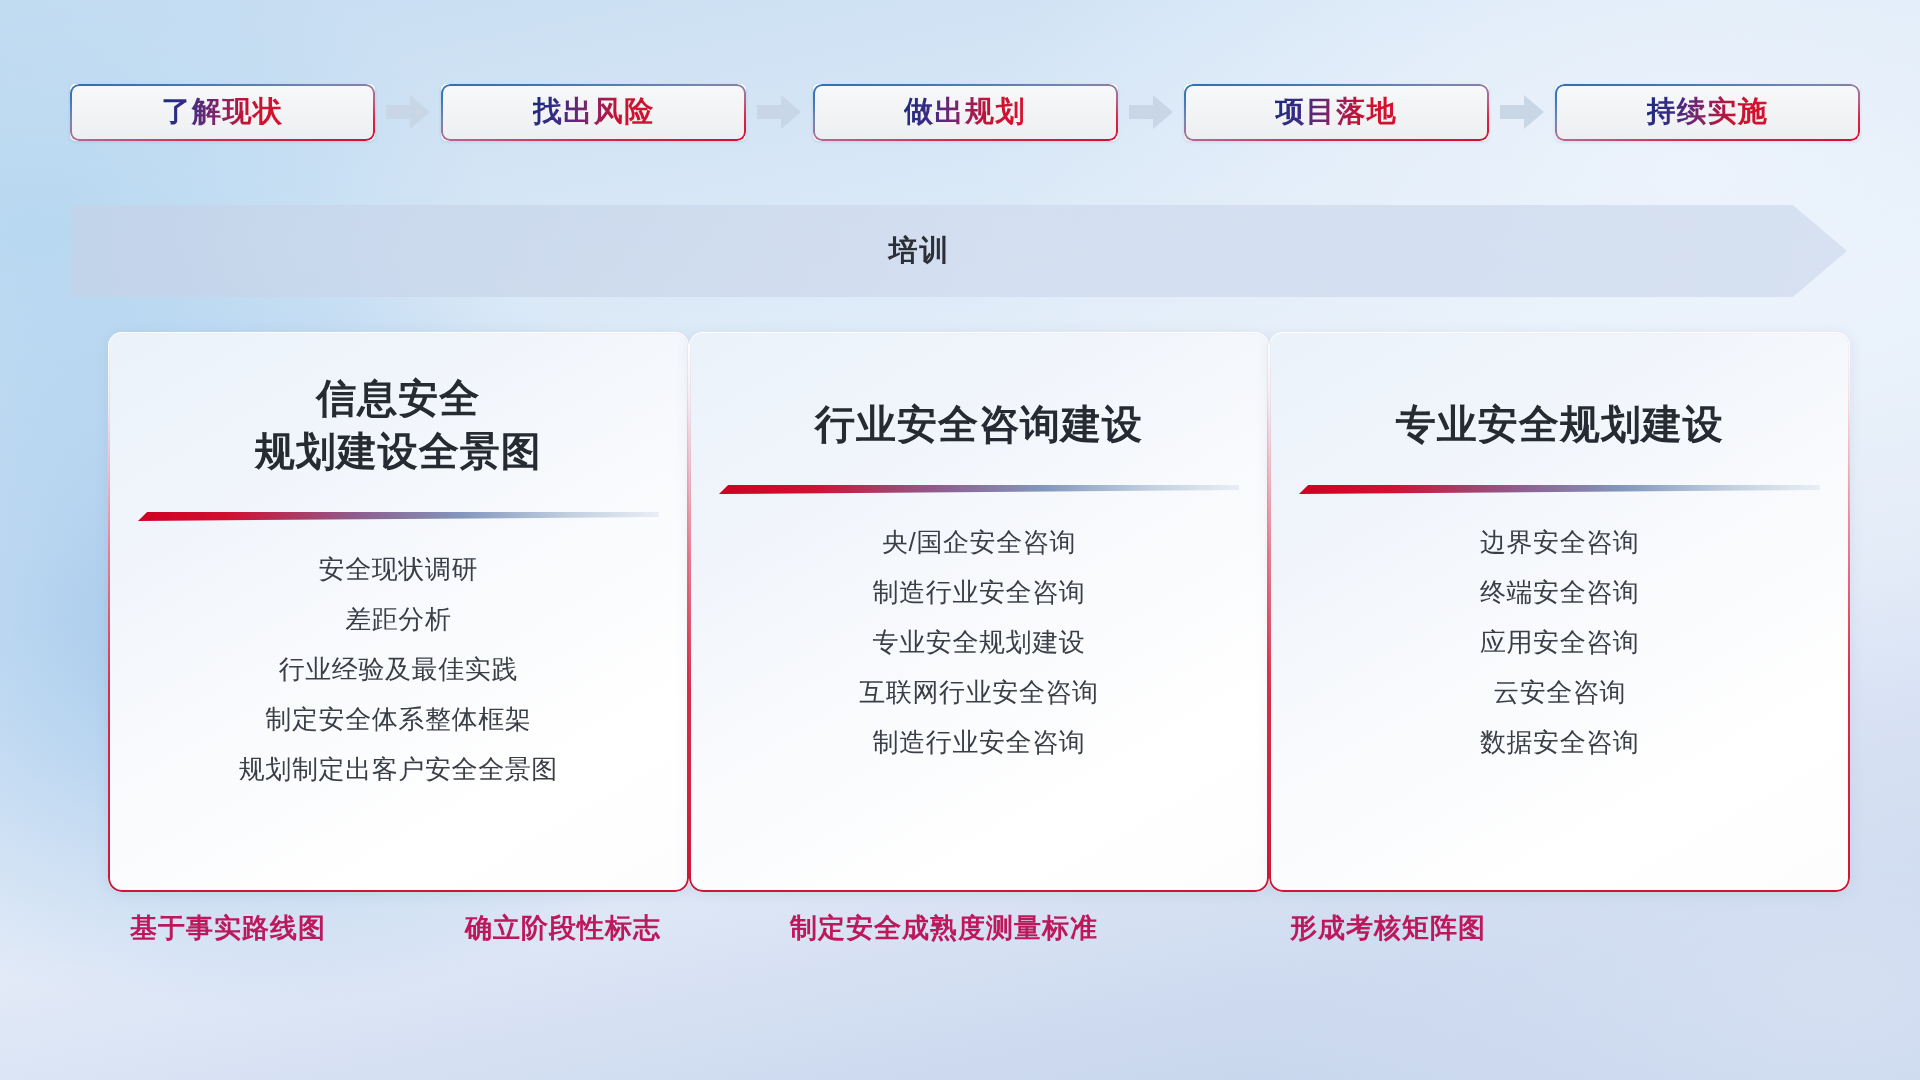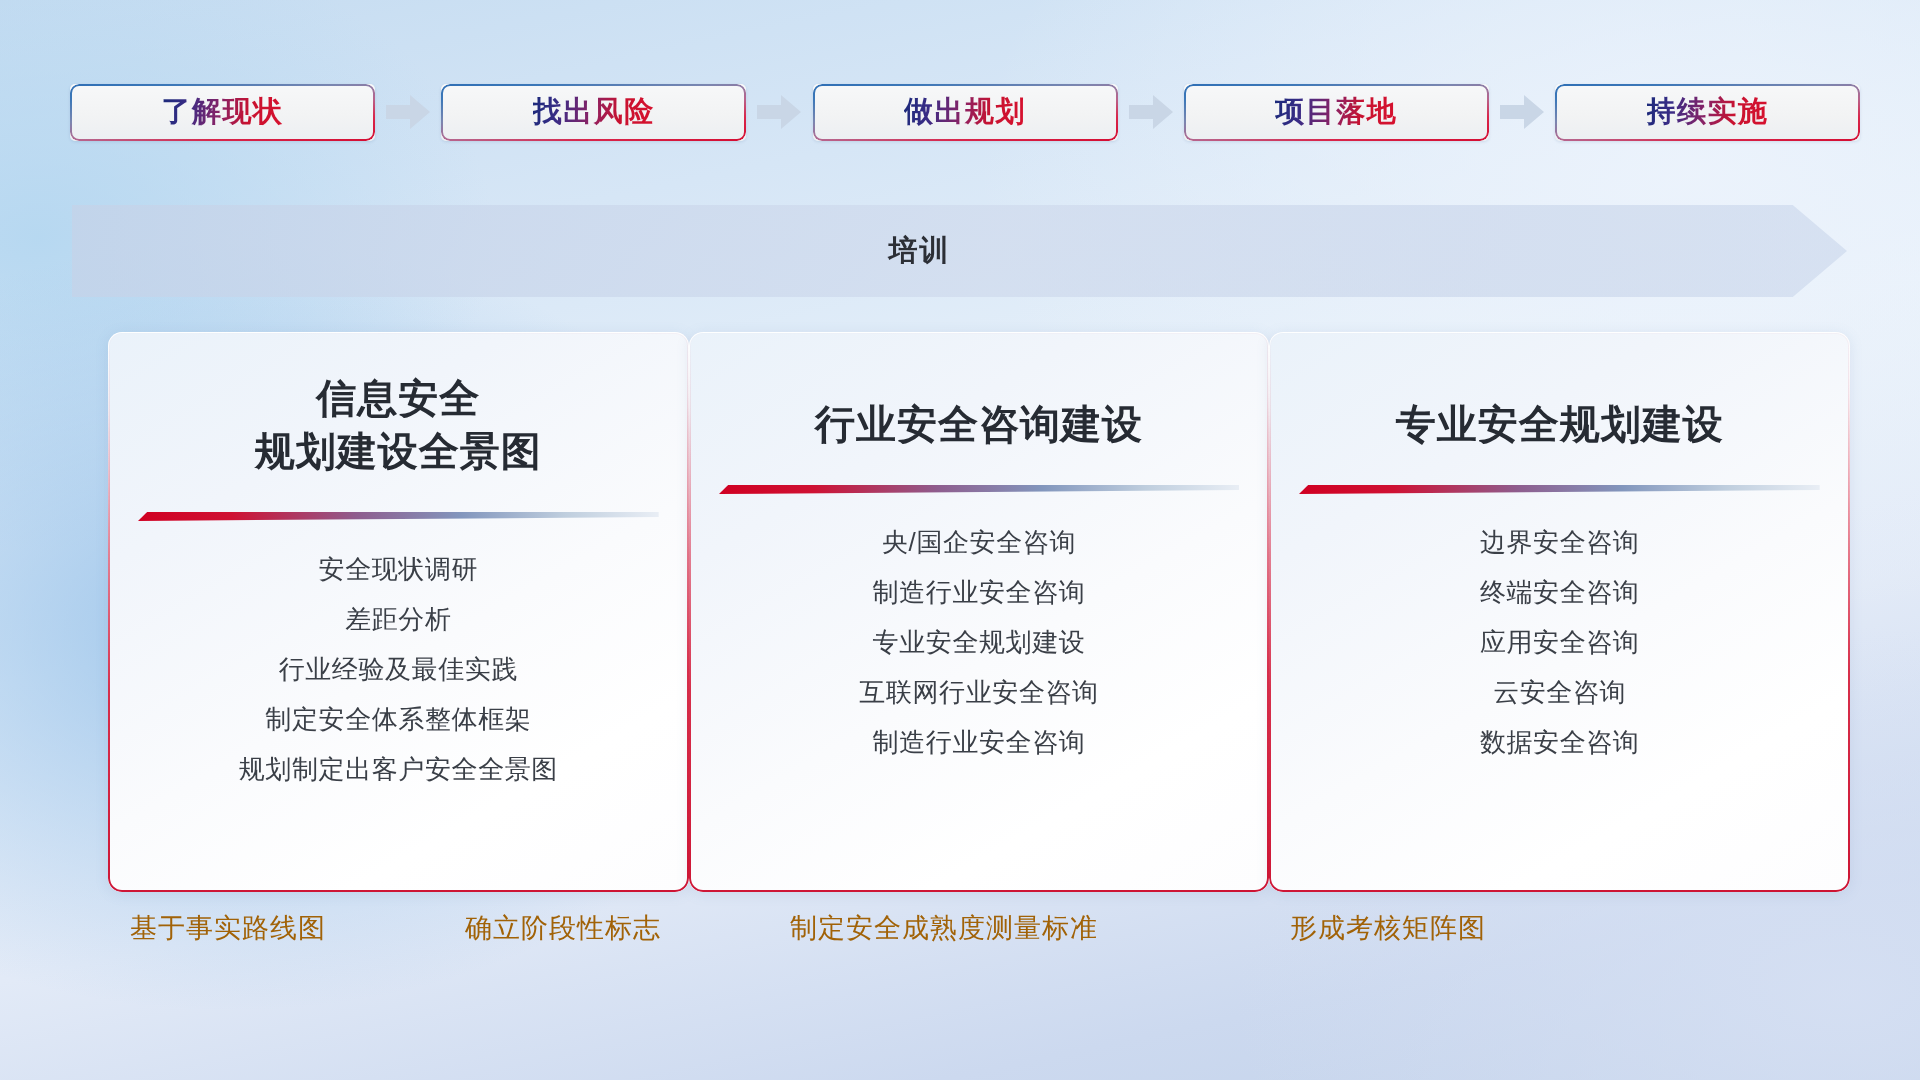--- a/index.html
+++ b/index.html
@@ -226,22 +226,22 @@
   #footer-labels {
     position: absolute;
     left: 0;
     top: 910px;
     width: 1920px;
     height: 60px;
   }
   .footer-label {
     position: absolute;
     font-size: 27px;
-    font-weight: 400;
-    color: #a16207;
+    font-weight: 700;
+    color: #be185d;
     letter-spacing: 1px;
     white-space: nowrap;
   }
 </style>
 </head>
 <body>
 
 <div id="bg-root"></div>
 
 <div id="step-row">

